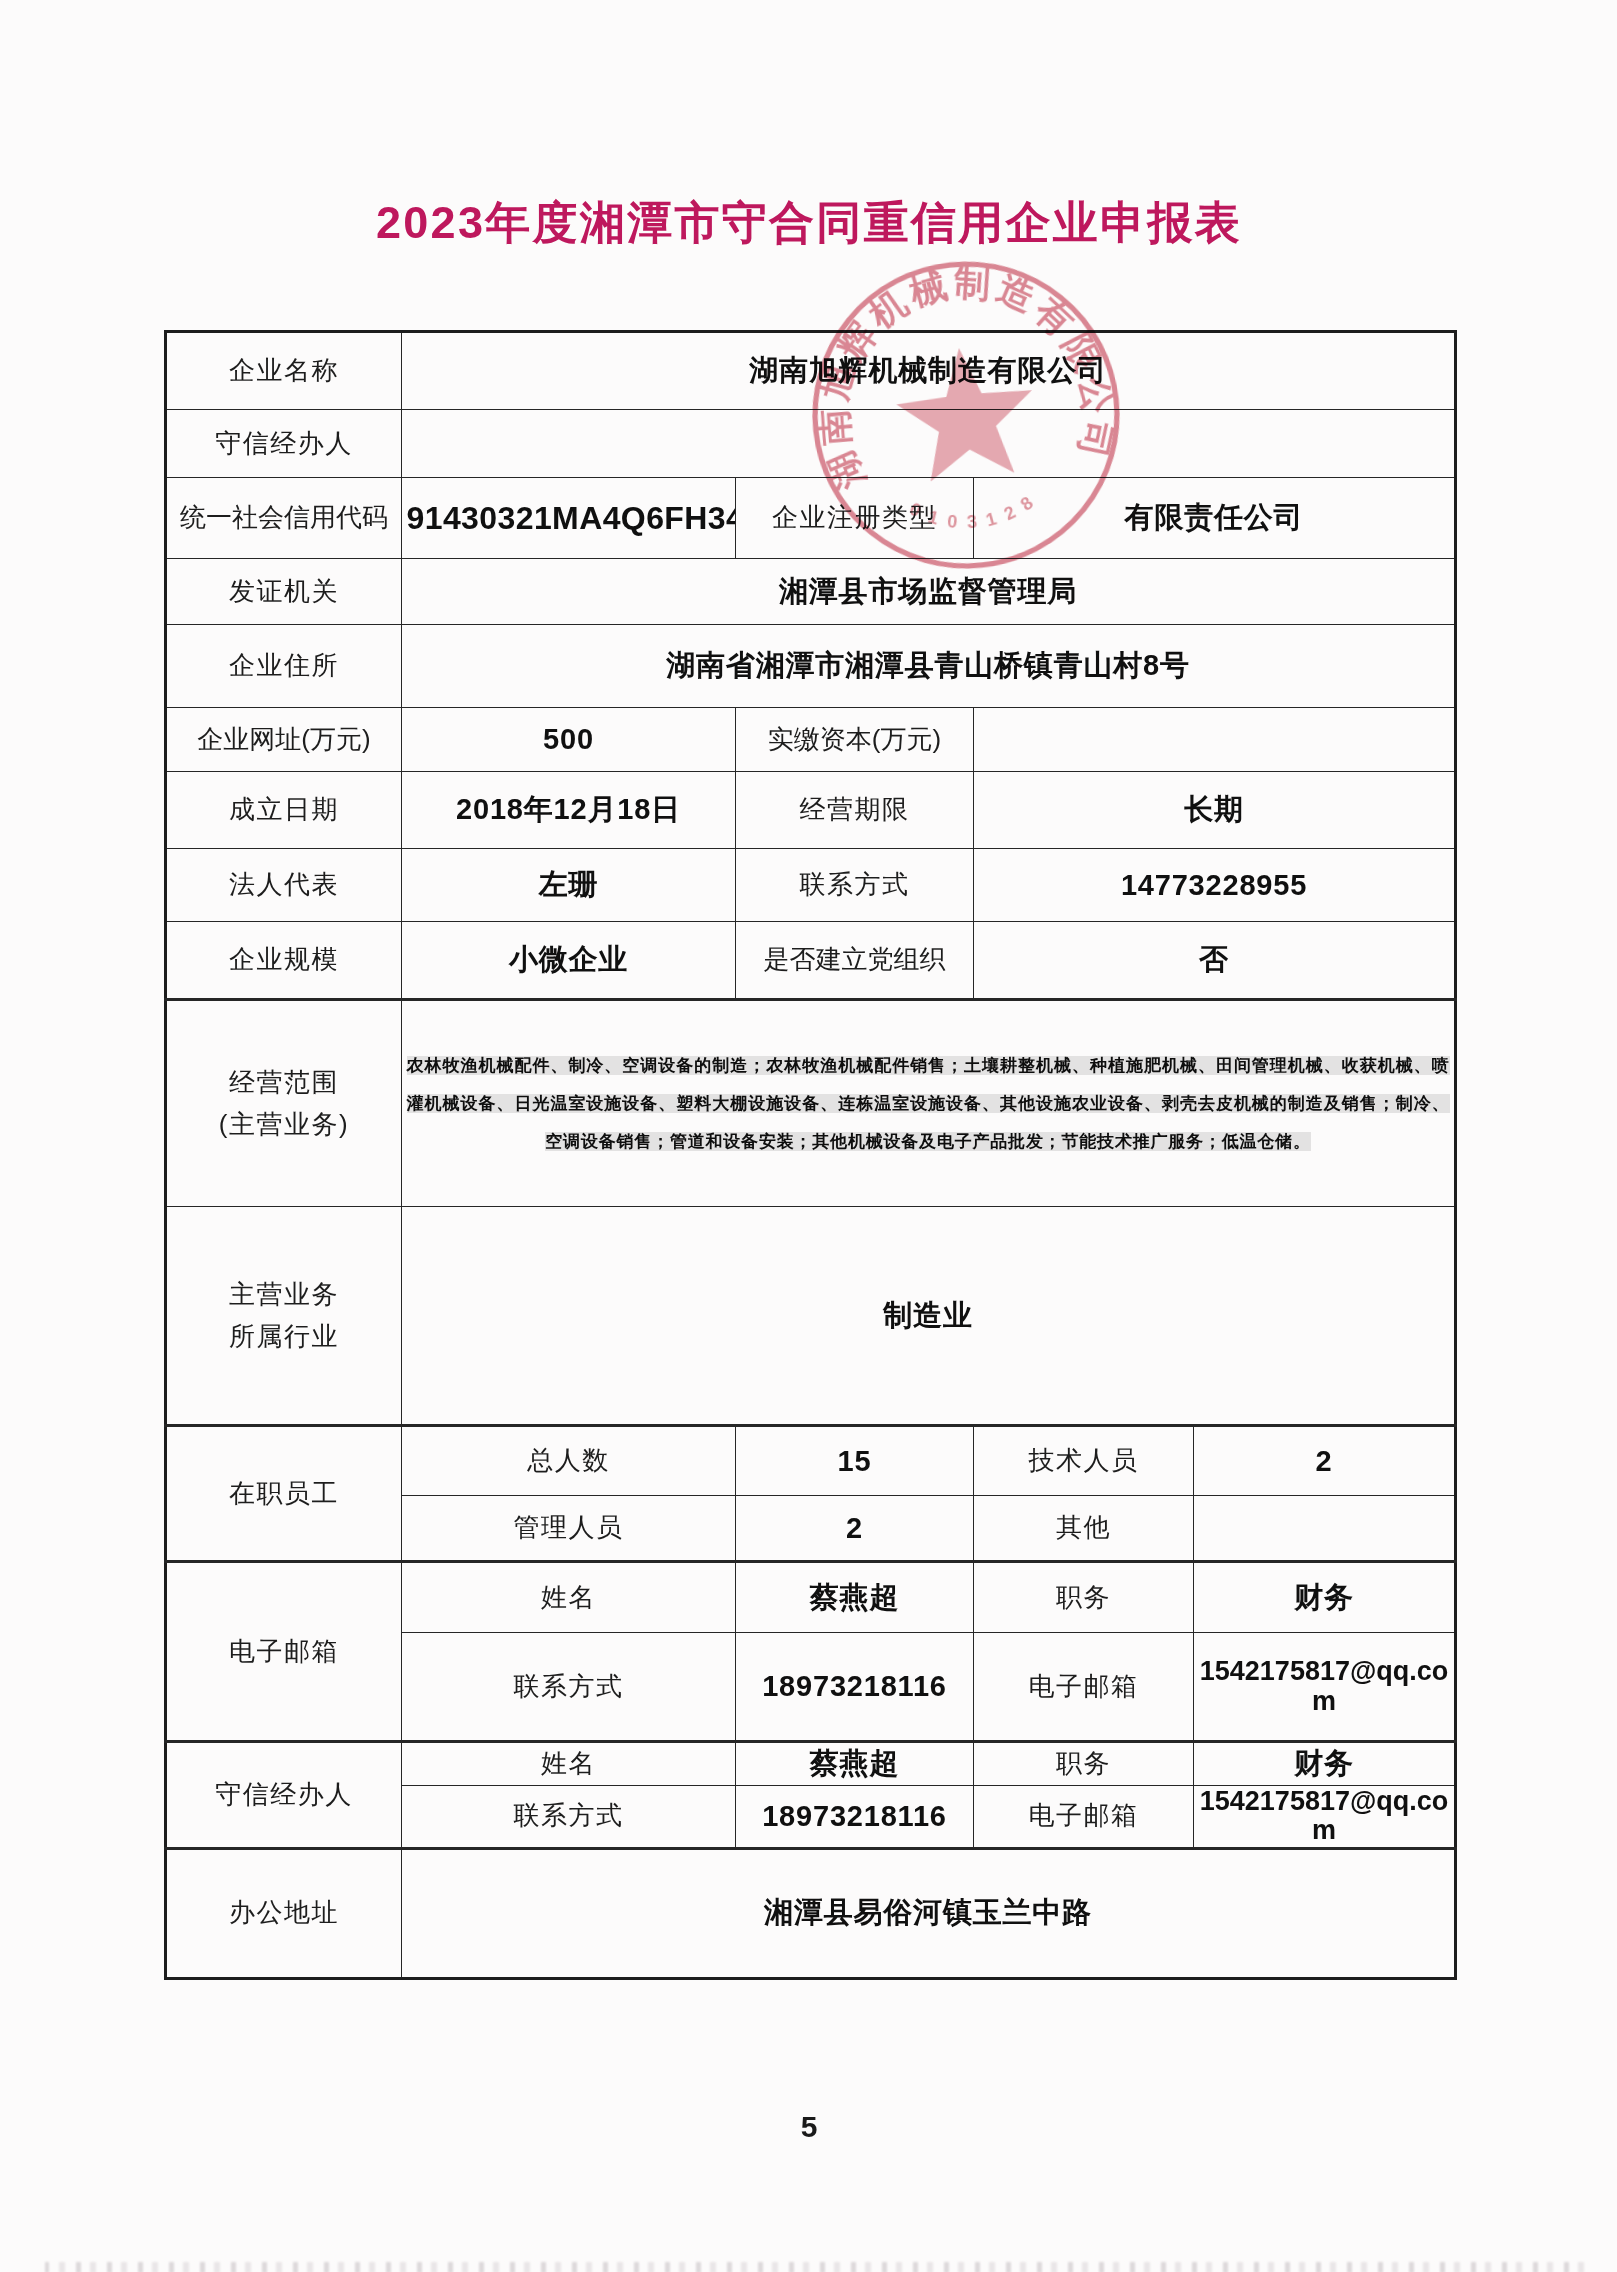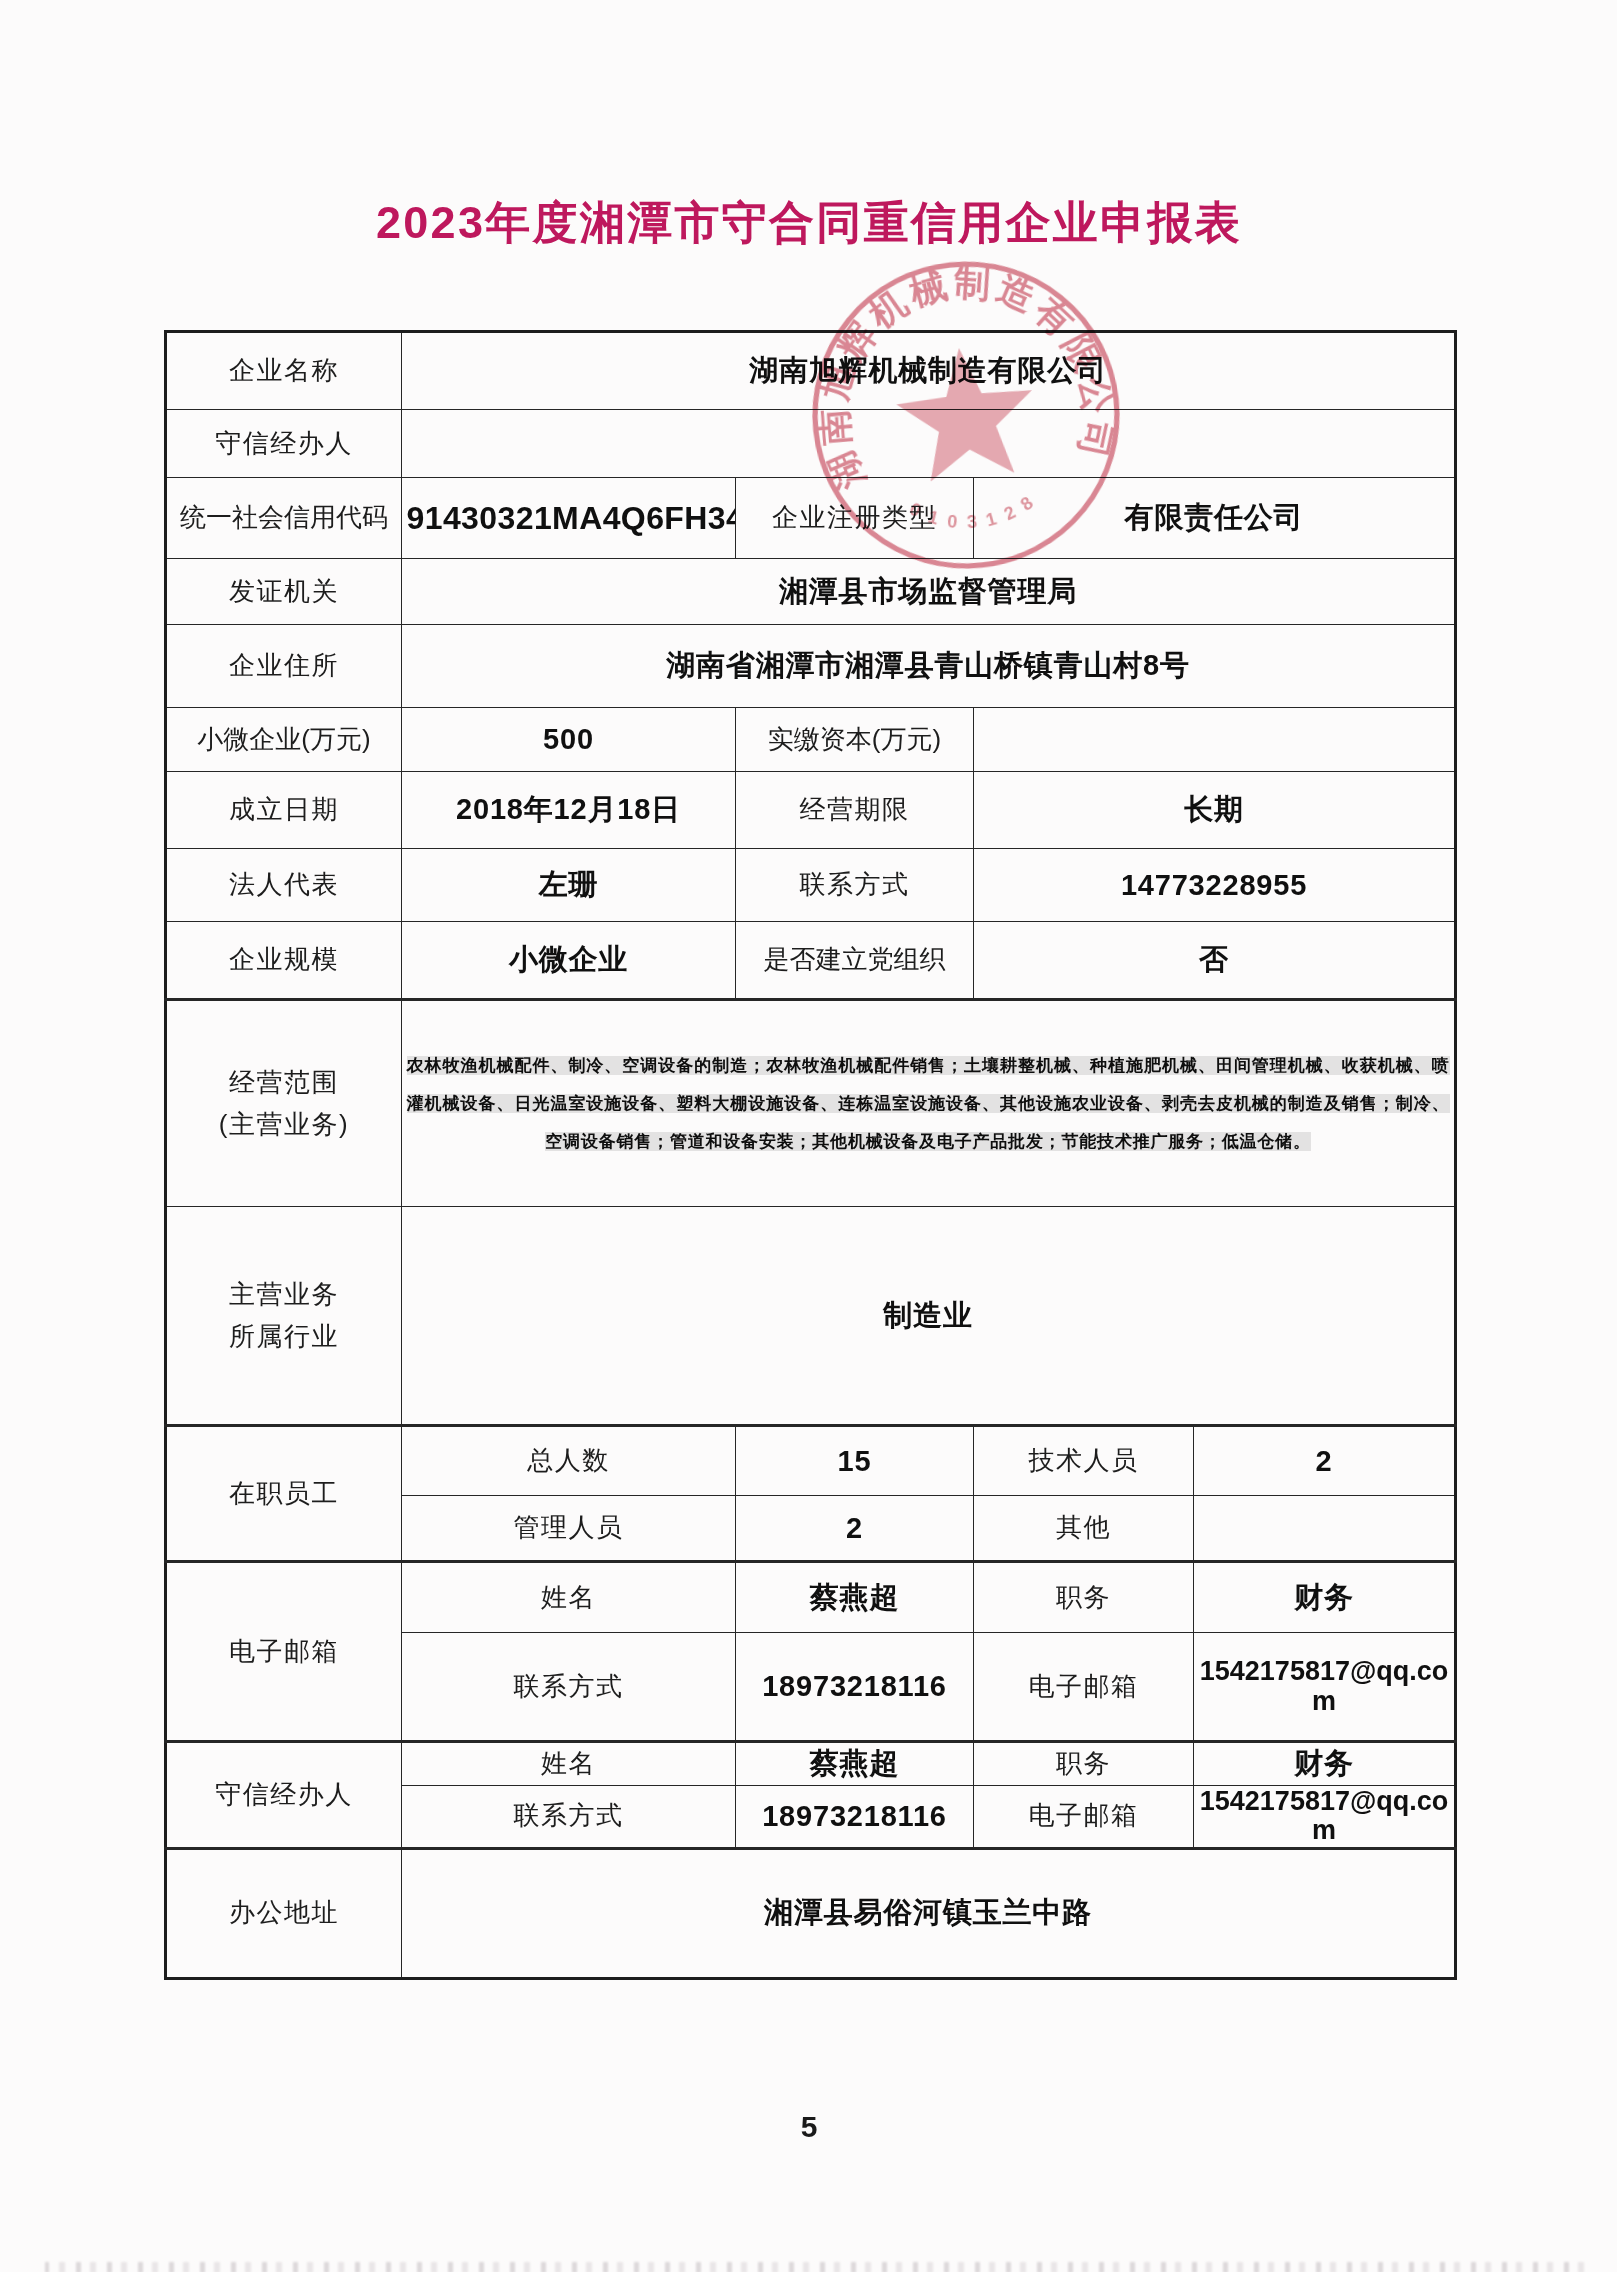--- a/index.html
+++ b/index.html
@@ -108,21 +108,21 @@
     <td class="lbl">发证机关</td>
     <td class="val" colspan="4">湘潭县市场监督管理局</td>
   </tr>
 
   <tr style="height:83px">
     <td class="lbl">企业住所</td>
     <td class="val" colspan="4">湖南省湘潭市湘潭县青山桥镇青山村8号</td>
   </tr>
 
   <tr style="height:64px">
-    <td class="lbl" style="letter-spacing:0px">小微企业(万元)</td>
+    <td class="lbl" style="letter-spacing:0px">企业网址(万元)</td>
     <td class="val">500</td>
     <td class="lbl" style="letter-spacing:0px">实缴资本(万元)</td>
     <td class="val" colspan="2"></td>
   </tr>
 
   <tr style="height:77px">
     <td class="lbl">成立日期</td>
     <td class="val">2018年12月18日</td>
     <td class="lbl">经营期限</td>
     <td class="val" colspan="2">长期</td>

